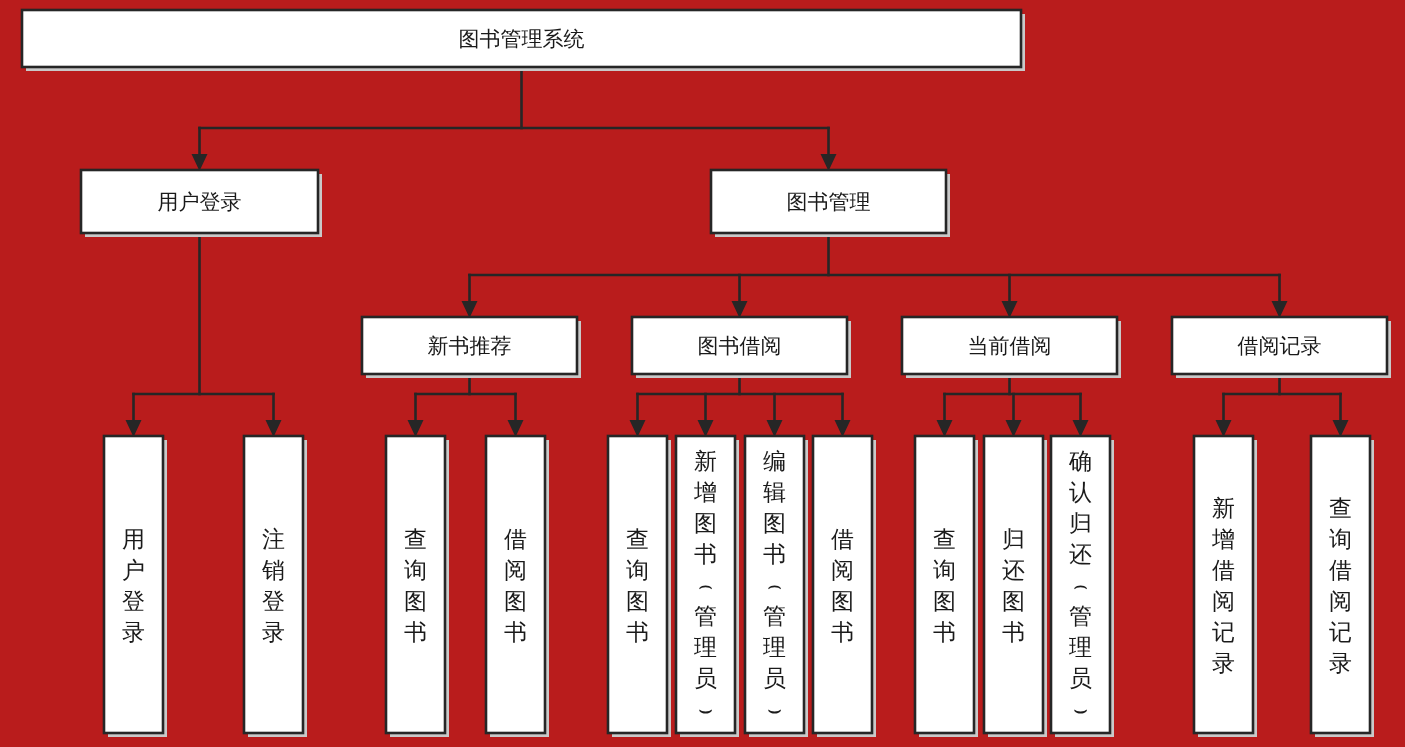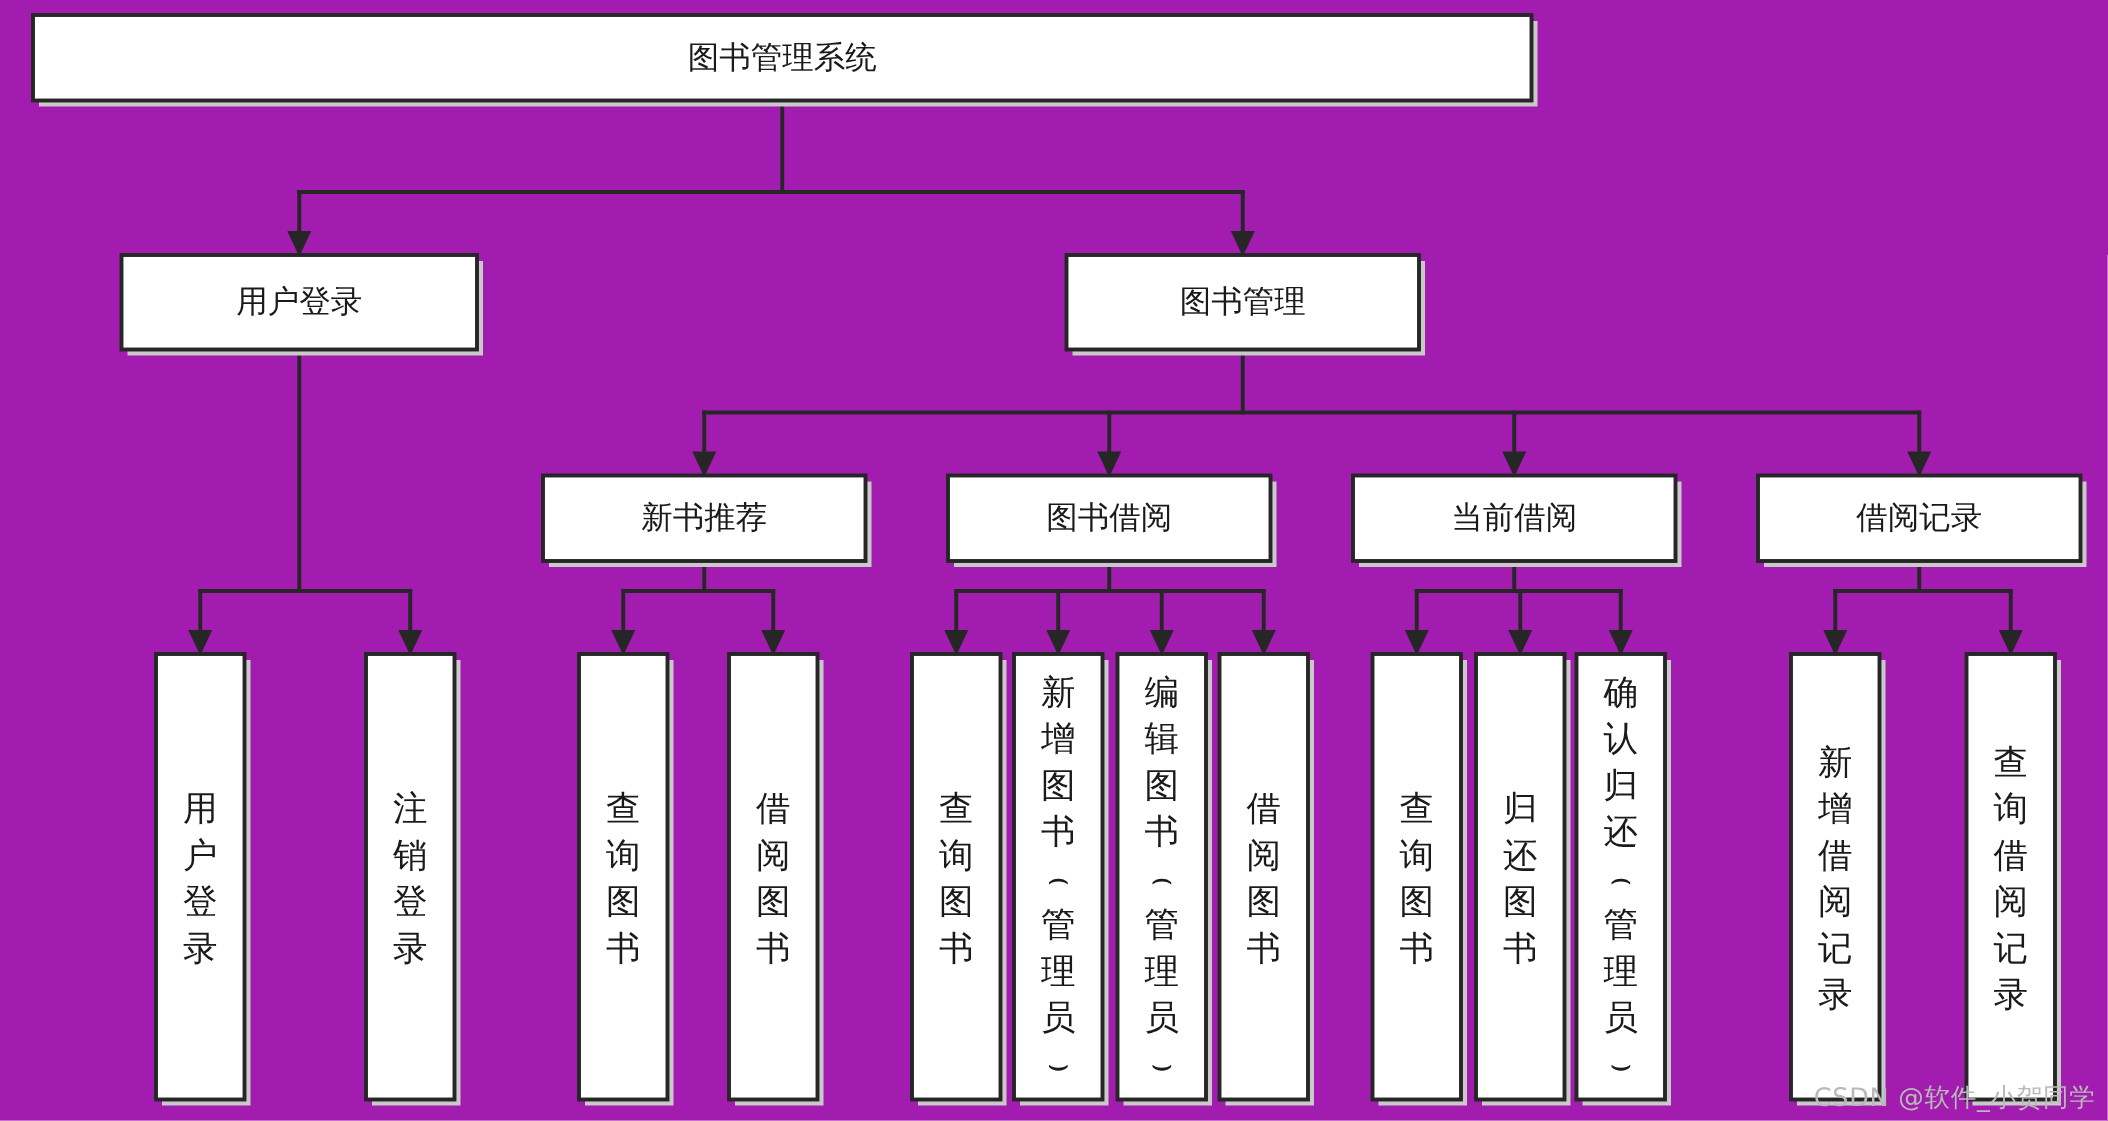--- a/index.html
+++ b/index.html
@@ -1,18 +1,18 @@
 <!DOCTYPE html>
 <html><head>
 <meta charset="utf-8">
 <style>
   html,body{margin:0;padding:0;background:#ffffff;}
   body{width:1405px;height:747px;overflow:hidden;
        font-family:"Liberation Sans","DejaVu Sans",sans-serif;}
-  #diagram-root{position:relative;width:1405px;height:747px;background:#a21caf;}
+  #diagram-root{position:relative;width:1405px;height:747px;background:#b91c1c;}
   svg#tree{position:absolute;left:0;top:0;width:1405px;height:747px;}
   .node-box{fill:#ffffff;stroke:#262626;stroke-width:2.6;}
   .node-shadow{fill:#c9c9c9;}
   .edge{stroke:#262626;stroke-width:2.6;fill:none;stroke-linecap:square;}
   .arrowhead{fill:#262626;stroke:none;}
   .node-label{font-family:"DejaVu Sans","Liberation Sans",sans-serif;
               font-size:21px;fill:#1a1a1a;}
   .node-label-h{text-anchor:middle;dominant-baseline:middle;}
   .leaf-label{font-family:"DejaVu Sans","Liberation Sans",sans-serif;
               font-size:23px;fill:#1a1a1a;text-anchor:middle;}
@@ -176,14 +176,13 @@
           <rect x="1194" y="436" width="59" height="297" class="node-box"></rect>
           <text x="1223.5" y="515.68" class="leaf-label"><tspan x="1223.5" dy="0">新</tspan><tspan x="1223.5" dy="31">增</tspan><tspan x="1223.5" dy="31">借</tspan><tspan x="1223.5" dy="31">阅</tspan><tspan x="1223.5" dy="31">记</tspan><tspan x="1223.5" dy="31">录</tspan></text>
         </g>
         <g>
           <rect x="1315" y="440" width="59" height="297" class="node-shadow"></rect>
           <rect x="1311" y="436" width="59" height="297" class="node-box"></rect>
           <text x="1340.5" y="515.68" class="leaf-label"><tspan x="1340.5" dy="0">查</tspan><tspan x="1340.5" dy="31">询</tspan><tspan x="1340.5" dy="31">借</tspan><tspan x="1340.5" dy="31">阅</tspan><tspan x="1340.5" dy="31">记</tspan><tspan x="1340.5" dy="31">录</tspan></text>
         </g>
       </g>
   </svg>
-  <div class="watermark">CSDN @软件_小贺同学</div>
 </div>
 
 </body></html>

